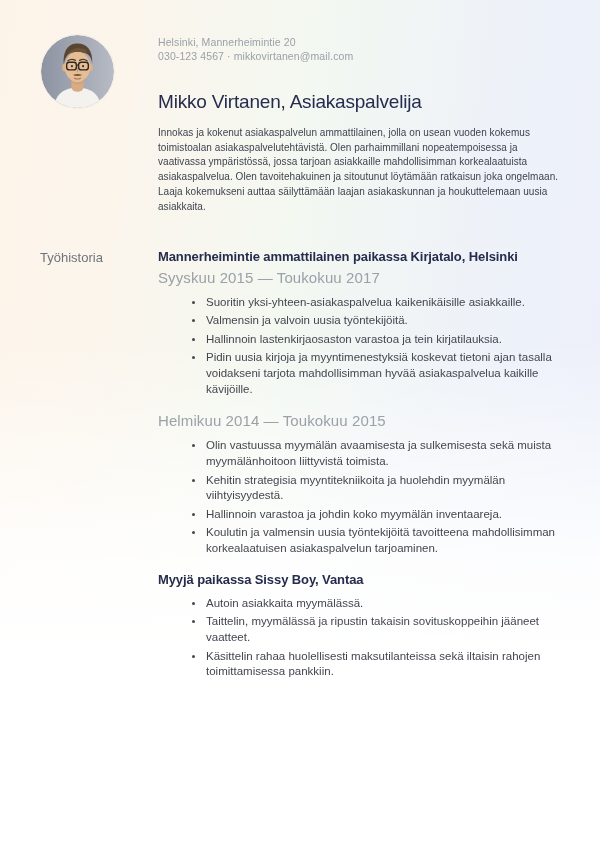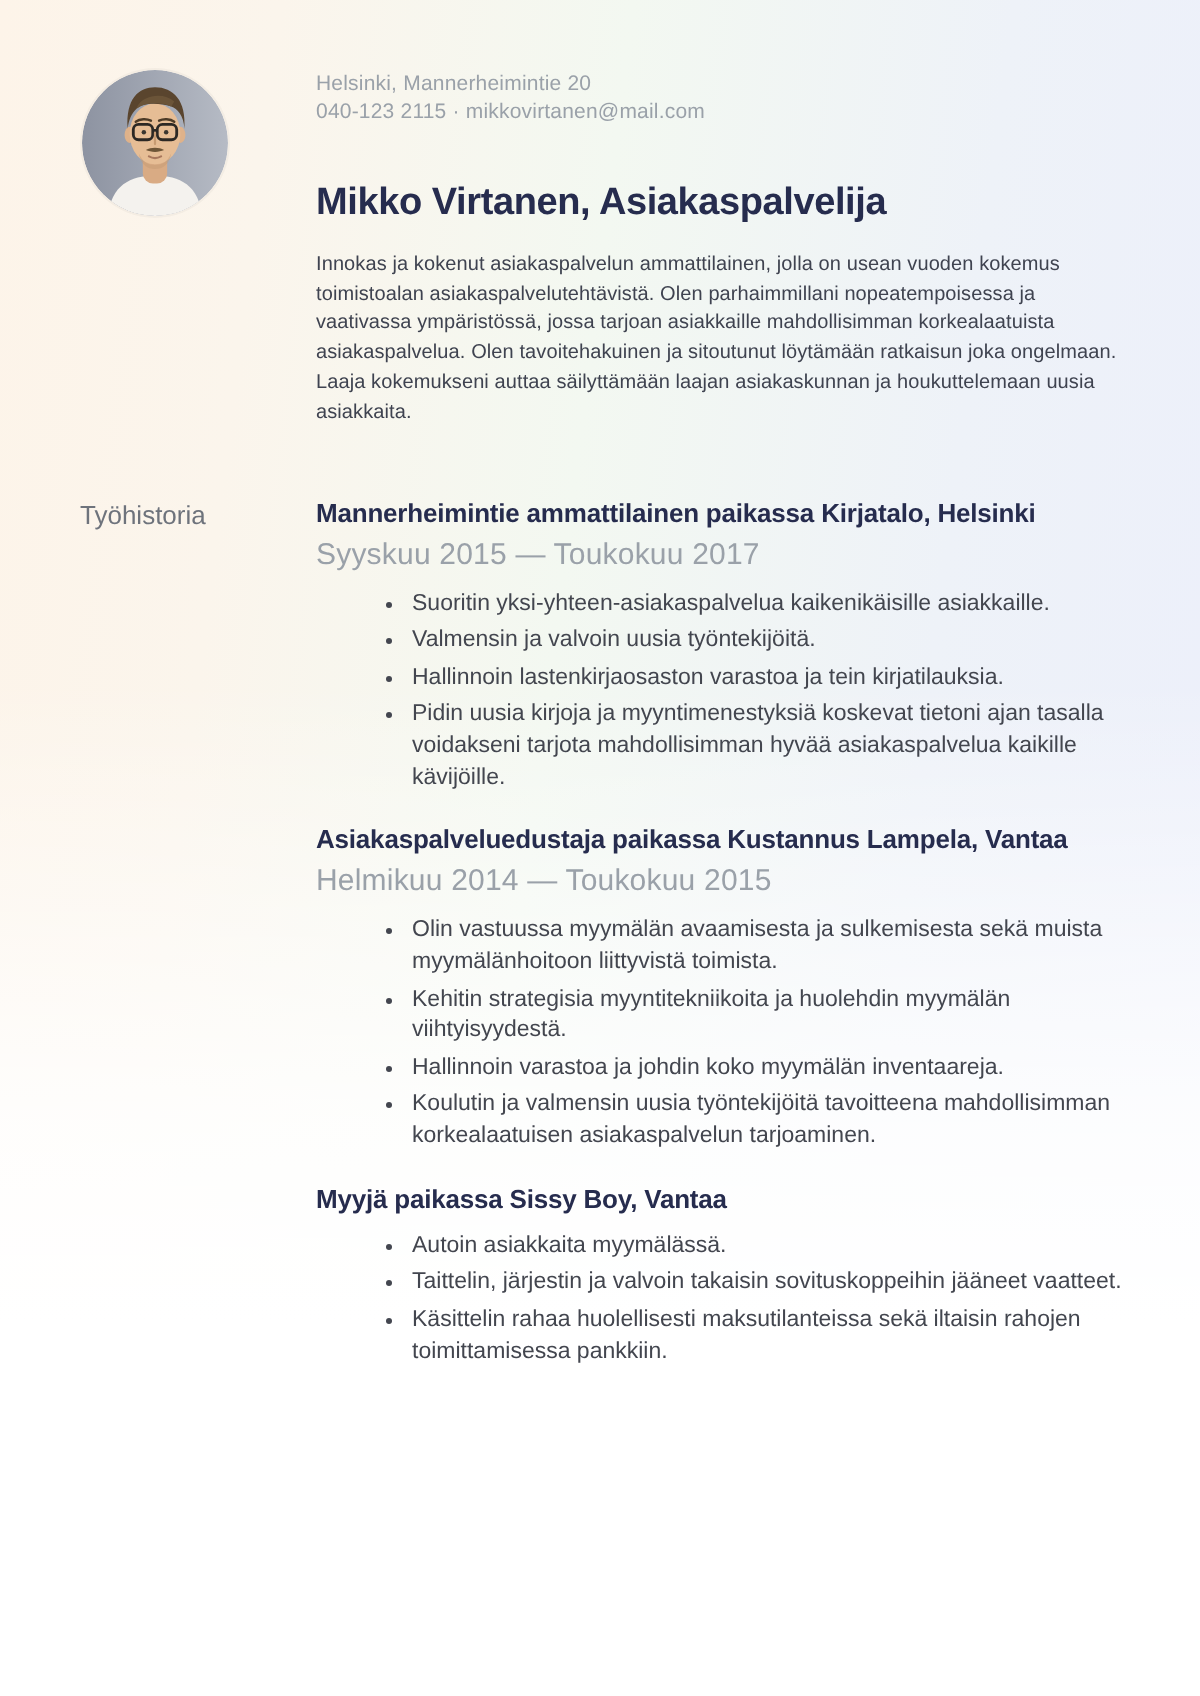--- a/index.html
+++ b/index.html
@@ -23,21 +23,21 @@
     box-shadow: 0 0 0 1px rgba(0,0,0,0.03);
   }
   .avatar svg { display: block; width: 73px; height: 73px; }
   .header-text { margin-left: 44px; padding-top: 1px; min-width: 0; }
   .contact-line {
     font-size: 10.5px; line-height: 1.32; color: #9aa1a9;
     letter-spacing: 0.1px;
   }
   h1.name {
     margin-top: 27px;
-    font-size: 19px; font-weight: bold; letter-spacing: -0.2px;
+    font-size: 19px; font-weight: normal; letter-spacing: -0.2px;
     color: #262c4e; white-space: nowrap;
   }
 
   .summary {
     margin: 13px 32px 4px 158px;
     font-size: 10px; line-height: 1.48; color: #3f4350;
     letter-spacing: 0.05px;
   }
 
   .work-row { display: flex; margin-top: 34px; padding: 0 32px 0 40px; }
@@ -98,21 +98,21 @@
           <path d="M36 31 L36 36.5" stroke="#c79b72" stroke-width="1.1" stroke-linecap="round"></path>
           <path d="M31.5 39.5 C34 38 38 38 40.5 39.5 C38 40.7 34 40.7 31.5 39.5 Z" fill="#6e5537"></path>
           <path d="M33 42.6 C35 43.7 37 43.7 39 42.6" stroke="#a8775c" stroke-width="1.1" fill="none" stroke-linecap="round"></path>
           <path d="M28 41 C29 46.5 32 48.8 36 48.8 C40 48.8 43 46.5 44 41 C42 45.2 40 46.8 36 46.8 C32 46.8 30 45.2 28 41 Z" fill="#c69d76" opacity="0.55"></path>
         </g>
       </svg>
     </div>
     <div class="header-text">
       <div class="contact">
         <div class="contact-line">Helsinki, Mannerheimintie 20</div>
-        <div class="contact-line">040-123 2115 · mikkovirtanen@mail.com</div>
+        <div class="contact-line">030-123 4567 · mikkovirtanen@mail.com</div>
       </div>
       <h1 class="name">Mikko Virtanen, Asiakaspalvelija</h1>
     </div>
   </div>
 
   <p class="summary">Innokas ja kokenut asiakaspalvelun ammattilainen, jolla on usean vuoden kokemus toimistoalan asiakaspalvelutehtävistä. Olen parhaimmillani nopeatempoisessa ja vaativassa ympäristössä, jossa tarjoan asiakkaille mahdollisimman korkealaatuista asiakaspalvelua. Olen tavoitehakuinen ja sitoutunut löytämään ratkaisun joka ongelmaan. Laaja kokemukseni auttaa säilyttämään laajan asiakaskunnan ja houkuttelemaan uusia asiakkaita.</p>
 
   <div class="work-row">
     <div class="section-label">Työhistoria</div>
     <div class="jobs">
@@ -122,35 +122,34 @@
         <div class="dates">Syyskuu 2015 — Toukokuu 2017</div>
         <ul>
           <li>Suoritin yksi-yhteen-asiakaspalvelua kaikenikäisille asiakkaille.</li>
           <li>Valmensin ja valvoin uusia työntekijöitä.</li>
           <li>Hallinnoin lastenkirjaosaston varastoa ja tein kirjatilauksia.</li>
           <li>Pidin uusia kirjoja ja myyntimenestyksiä koskevat tietoni ajan tasalla voidakseni tarjota mahdollisimman hyvää asiakaspalvelua kaikille kävijöille.</li>
         </ul>
       </div>
 
       <div class="job">
-        <h3>Asiakaspalveluedustaja paikassa Kustannus Lampela, Vantaa</h3>
         <div class="dates">Helmikuu 2014 — Toukokuu 2015</div>
         <ul>
           <li>Olin vastuussa myymälän avaamisesta ja sulkemisesta sekä muista myymälänhoitoon liittyvistä toimista.</li>
           <li>Kehitin strategisia myyntitekniikoita ja huolehdin myymälän viihtyisyydestä.</li>
           <li>Hallinnoin varastoa ja johdin koko myymälän inventaareja.</li>
           <li>Koulutin ja valmensin uusia työntekijöitä tavoitteena mahdollisimman korkealaatuisen asiakaspalvelun tarjoaminen.</li>
         </ul>
       </div>
 
       <div class="job">
         <h3>Myyjä paikassa Sissy Boy, Vantaa</h3>
         <ul>
           <li>Autoin asiakkaita myymälässä.</li>
-          <li>Taittelin, järjestin ja valvoin takaisin sovituskoppeihin jääneet vaatteet.</li>
+          <li>Taittelin, myymälässä ja ripustin takaisin sovituskoppeihin jääneet vaatteet.</li>
           <li>Käsittelin rahaa huolellisesti maksutilanteissa sekä iltaisin rahojen toimittamisessa pankkiin.</li>
         </ul>
       </div>
 
     </div>
   </div>
 
 </div>
 
 </body></html>

